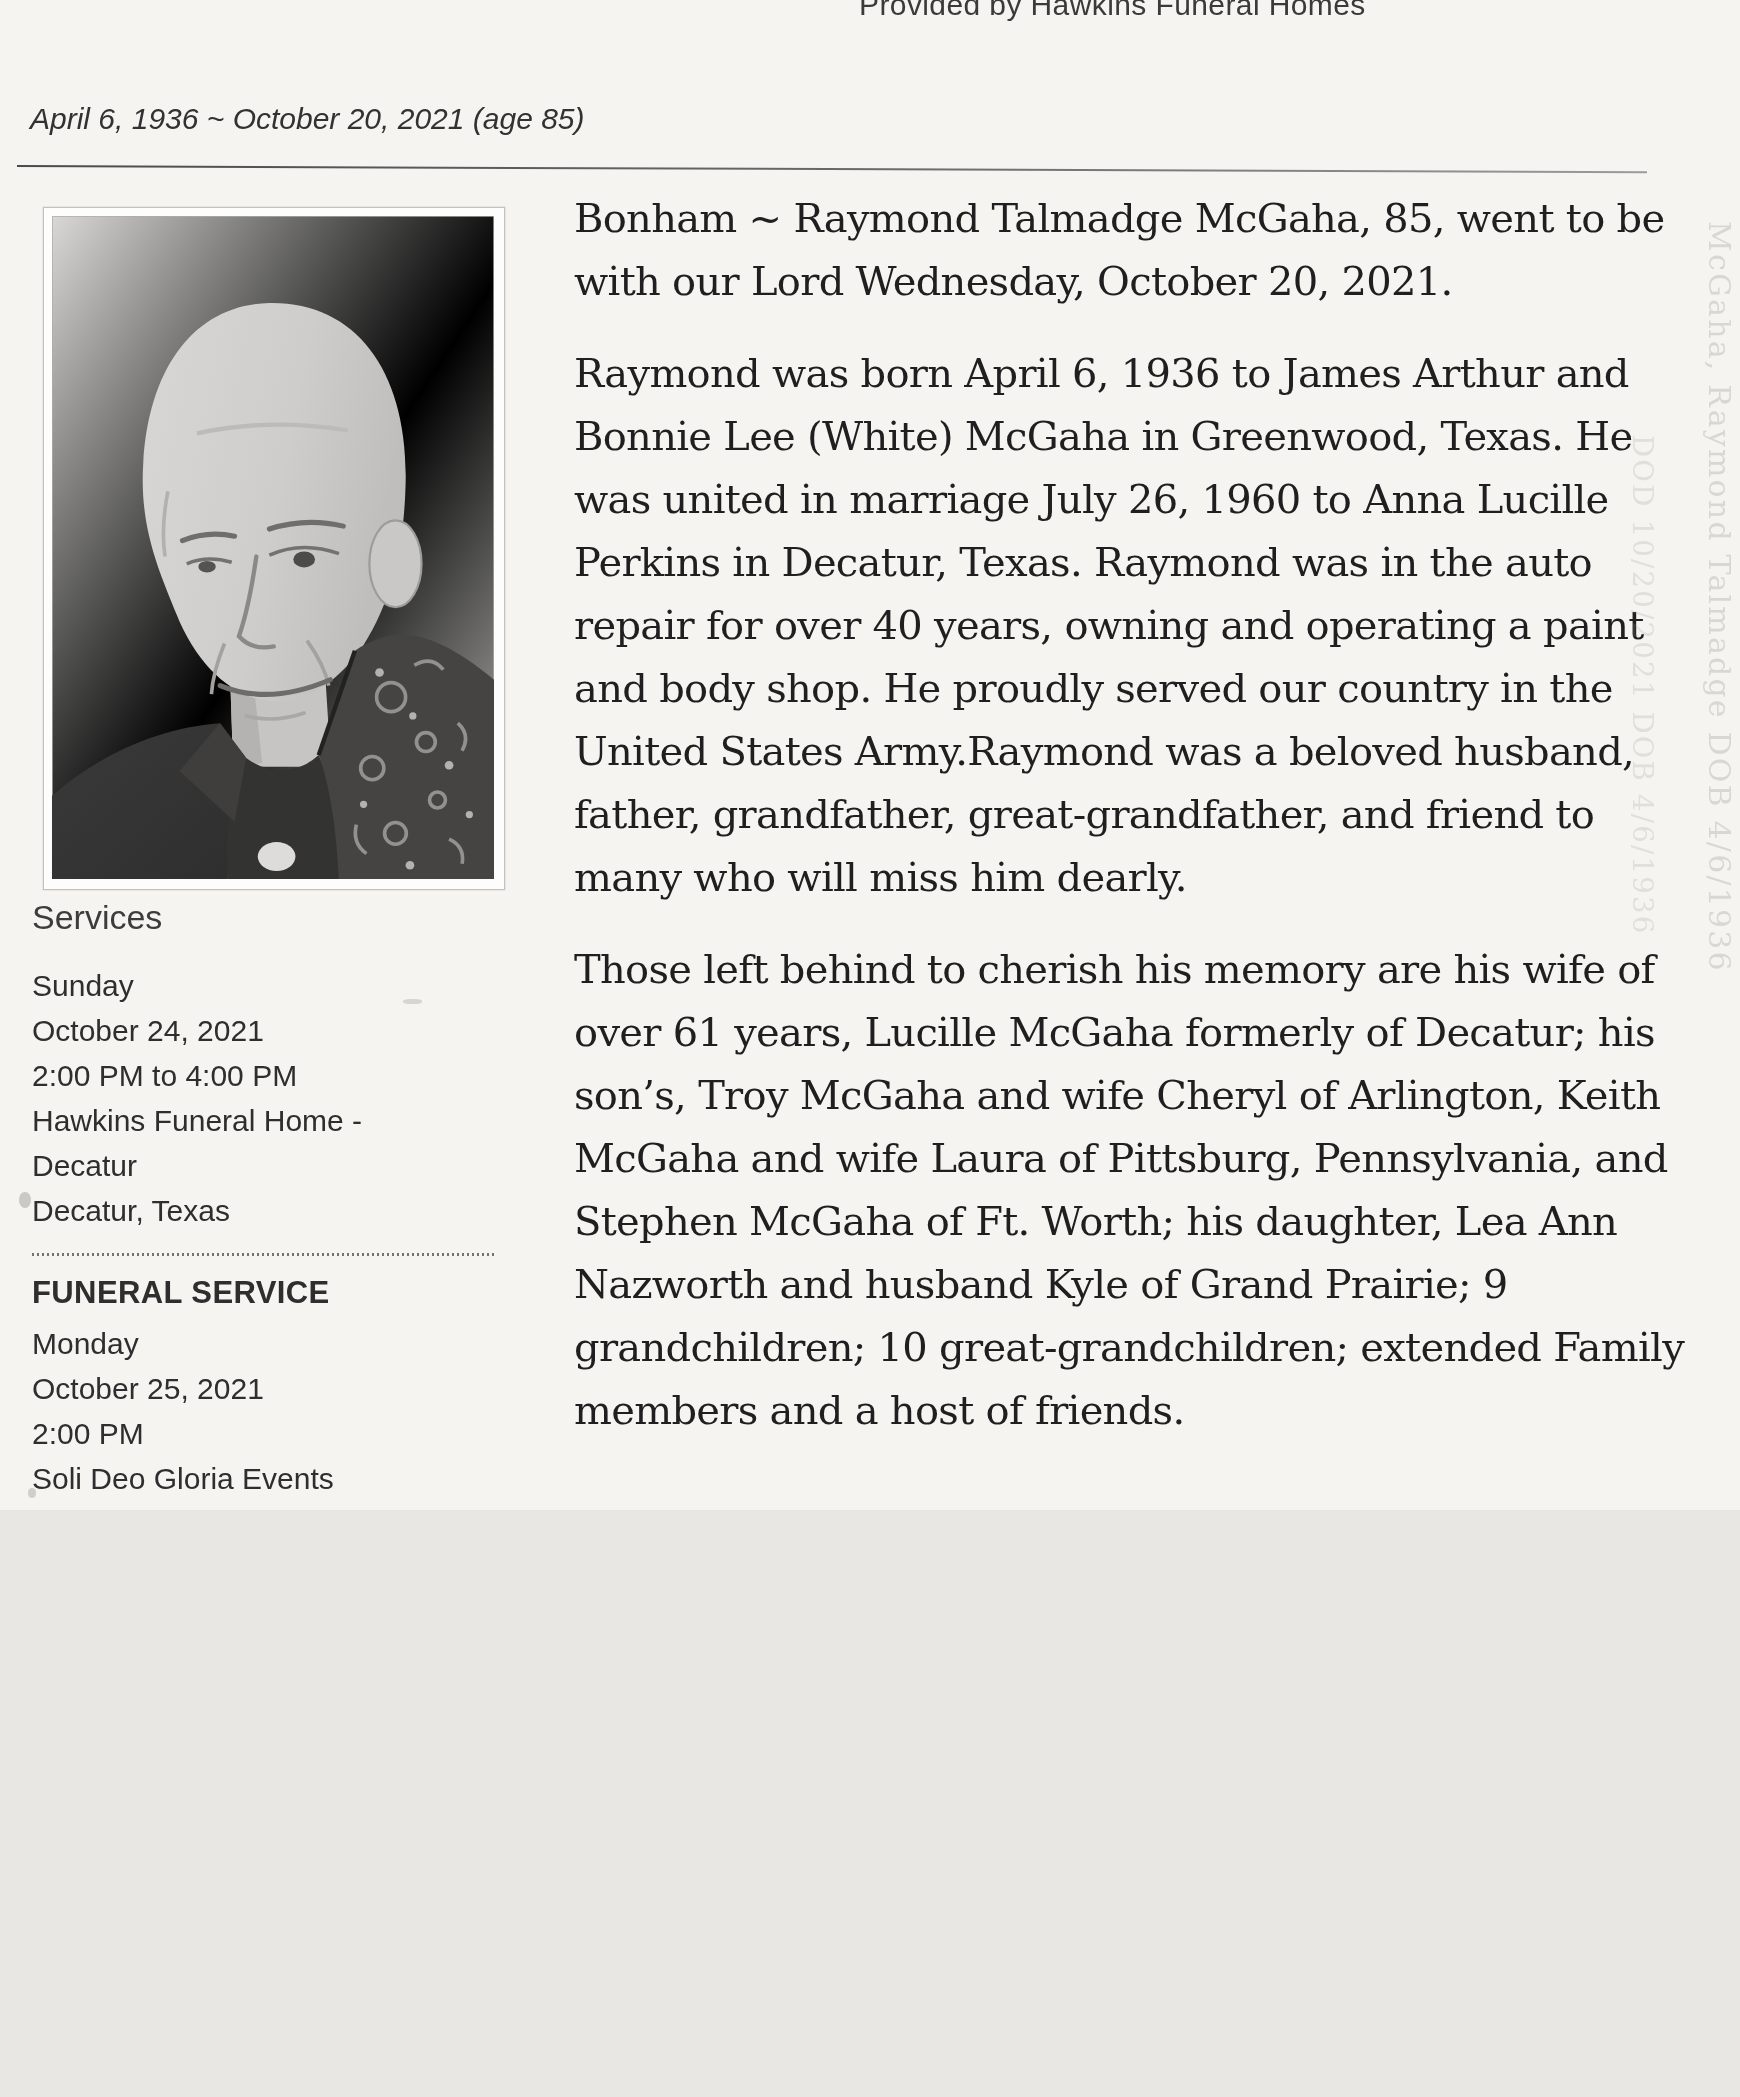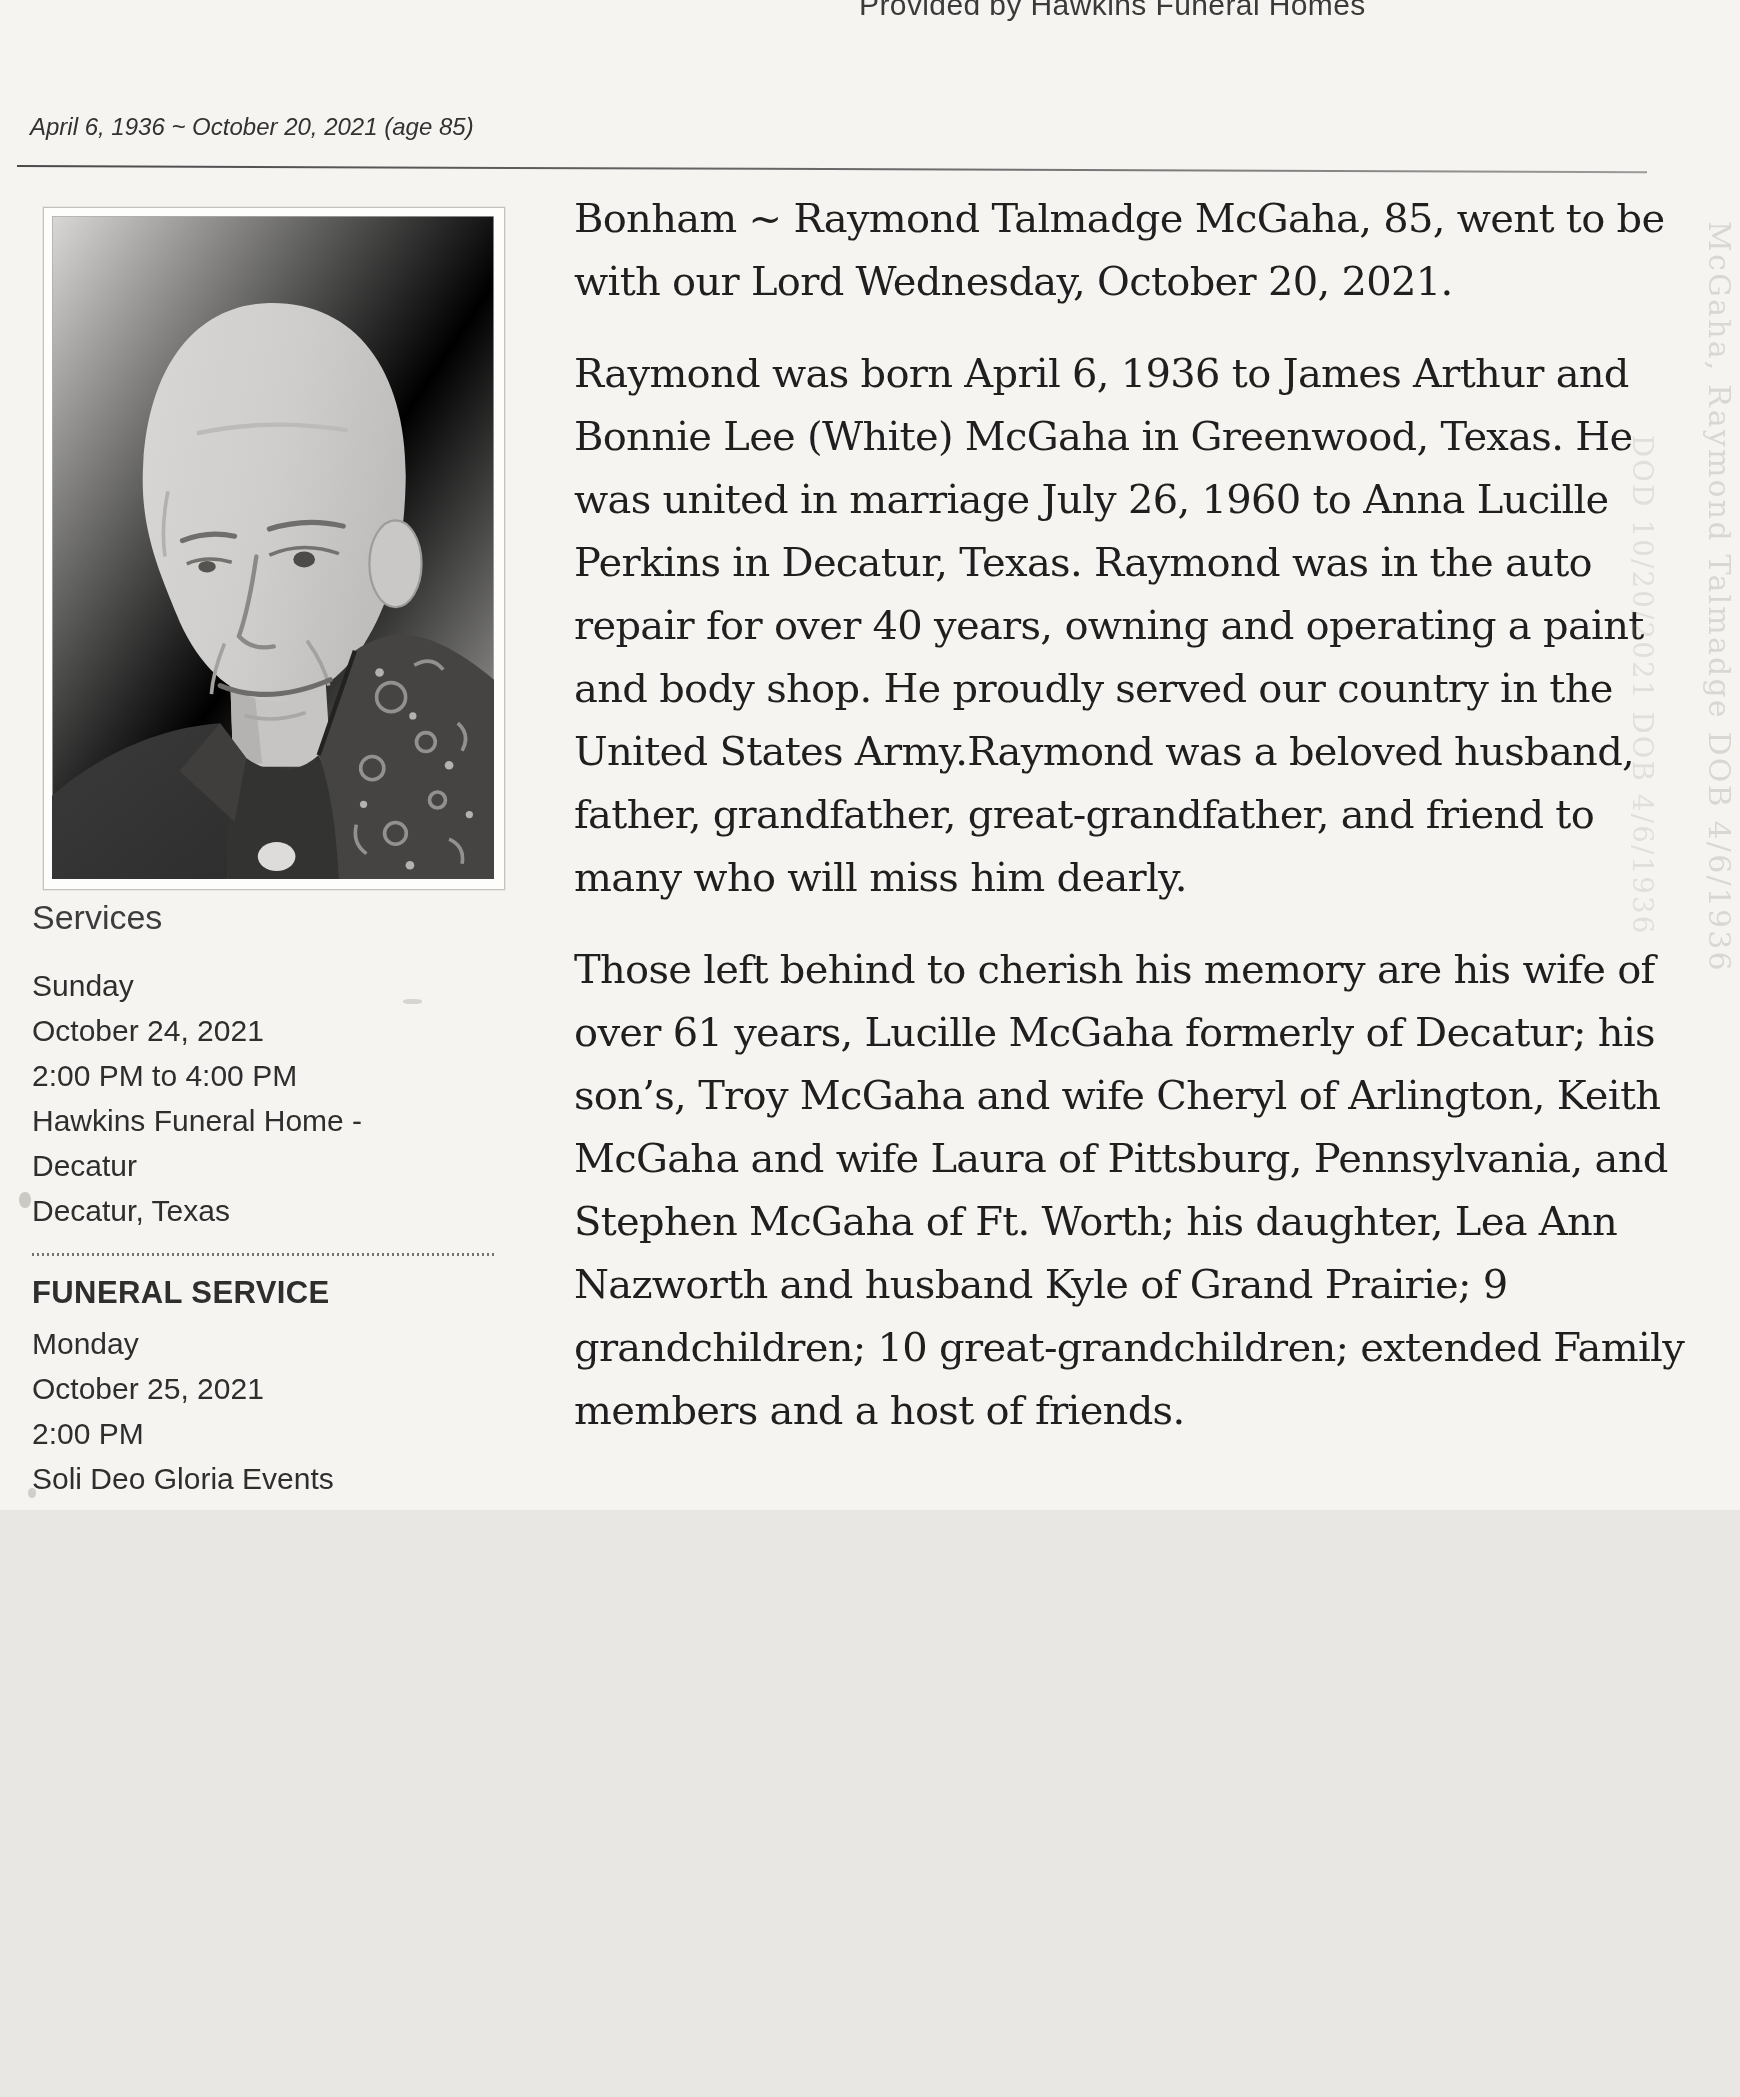--- a/index.html
+++ b/index.html
@@ -30,22 +30,22 @@
     margin: 0;
     font-size: 57px;
     font-weight: 400;
     color: #3e3e3e;
     letter-spacing: 0.4px;
     white-space: nowrap;
   }
   .dates {
     position: absolute;
     left: 30px;
-    top: 113px;
-    font-size: 24px;
+    top: 102px;
+    font-size: 30px;
     font-style: italic;
     color: #323232;
     white-space: nowrap;
   }
   .rule {
     position: absolute;
     left: 17.4px;
     top: 165px;
     width: 1630px;
     height: 2.2px;

